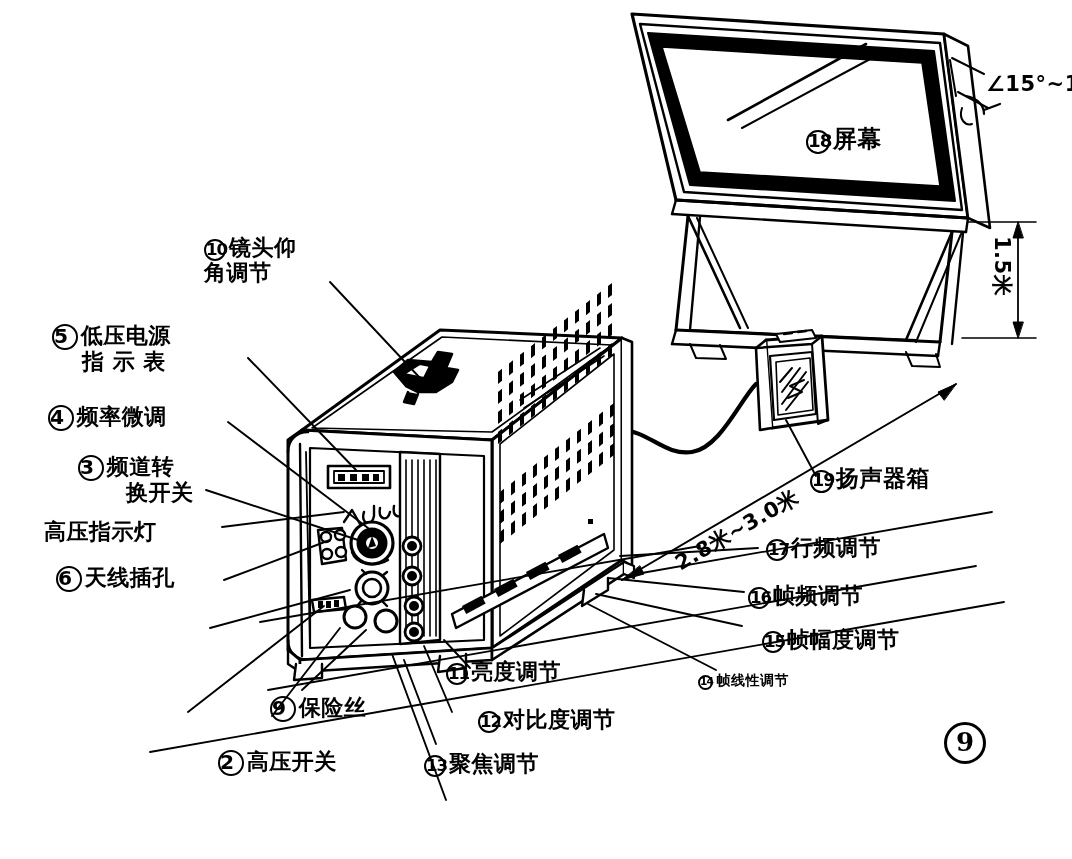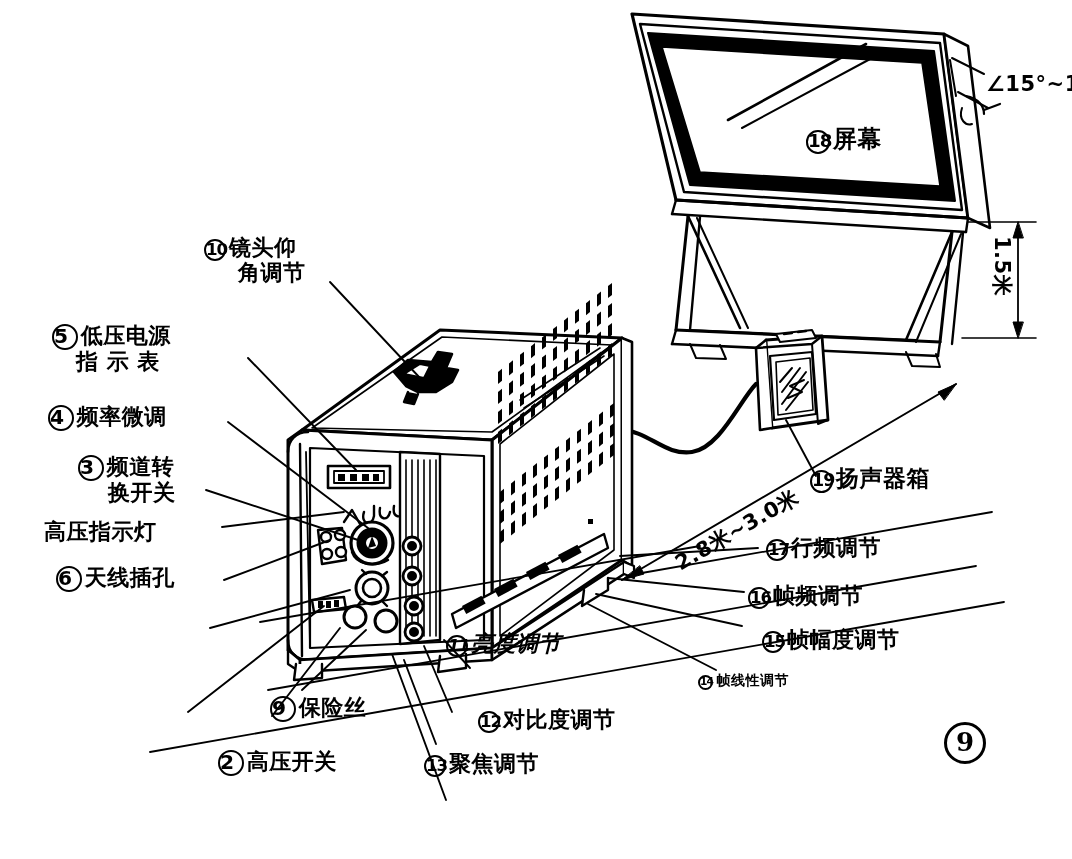--- a/index.html
+++ b/index.html
@@ -426,56 +426,56 @@
         <path d="M622 580 L956 384" stroke-width="2"></path>
         <path d="M622 580 L644 574 L640 566 Z" fill="#000" stroke-width="1"></path>
         <path d="M956 384 L938 392 L944 400 Z" fill="#000" stroke-width="1"></path>
       </g>
 
     </g>
   </svg>
 
   <div class="lbl two" style="left:204px;top:236px;font-size:22px;width:180px;">
     <span class="num sm">10</span><span class="txt">镜头仰</span><br>
-    <span class="txt" style="margin-left:34px">角调节</span>
+    <span class="txt" style="">角调节</span>
   </div>
 
   <div class="lbl two" style="left:52px;top:324px;font-size:22px;width:220px;">
     <span class="num">5</span><span class="txt">低压电源</span><br>
-    <span class="txt" style="margin-left:24px">指 示 表</span>
+    <span class="txt" style="margin-left:30px">指 示 表</span>
   </div>
 
   <div class="lbl" style="left:48px;top:405px;font-size:22px;">
     <span class="num">4</span><span class="txt">频率微调</span>
   </div>
 
   <div class="lbl two" style="left:78px;top:455px;font-size:22px;width:180px;">
     <span class="num">3</span><span class="txt">频道转</span><br>
-    <span class="txt" style="margin-left:30px">换开关</span>
+    <span class="txt" style="margin-left:48px">换开关</span>
   </div>
 
   <div class="lbl" style="left:44px;top:520px;font-size:22px;">
     <span class="txt">高压指示灯</span>
   </div>
 
   <div class="lbl" style="left:56px;top:566px;font-size:22px;">
     <span class="num">6</span><span class="txt">天线插孔</span>
   </div>
 
 
 
   <div class="lbl" style="left:270px;top:696px;font-size:22px;">
     <span class="num">9</span><span class="txt">保险丝</span>
   </div>
 
   <div class="lbl" style="left:218px;top:750px;font-size:22px;">
     <span class="num">2</span><span class="txt">高压开关</span>
   </div>
 
-  <div class="lbl" style="left:446px;top:632px;font-size:22px;font-style:italic;">
+  <div class="lbl" style="left:446px;top:660px;font-size:22px;">
     <span class="num sm">11</span><span class="txt">亮度调节</span>
   </div>
 
   <div class="lbl" style="left:434px;top:708px;font-size:22px;margin-left:44px;">
     <span class="num sm">12</span><span class="txt">对比度调节</span>
   </div>
 
   <div class="lbl" style="left:424px;top:752px;font-size:22px;">
     <span class="num sm">13</span><span class="txt">聚焦调节</span>
   </div>

